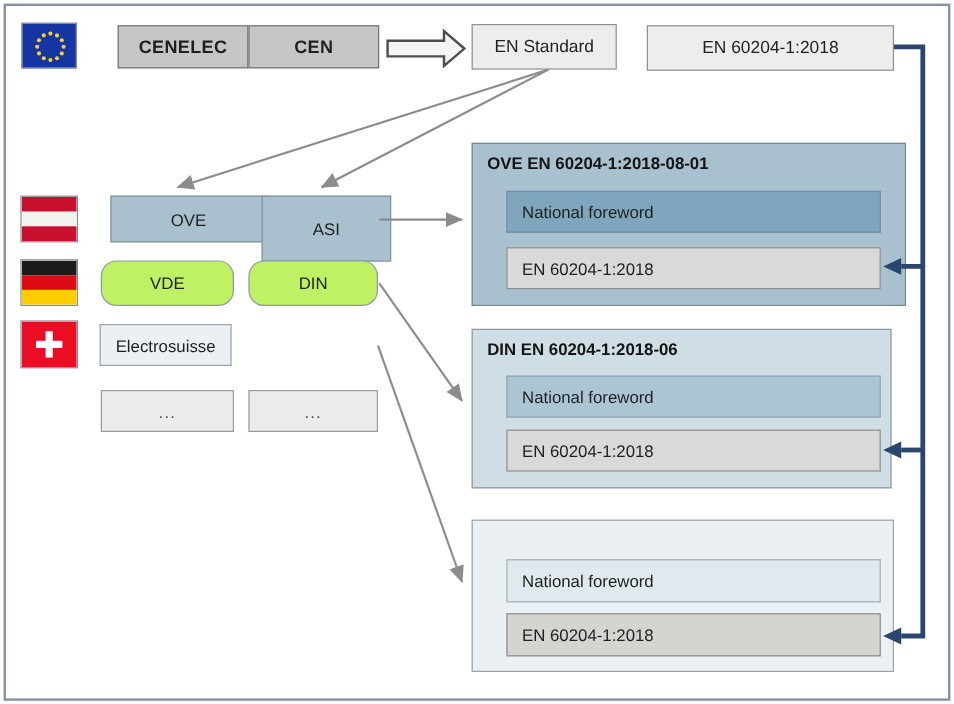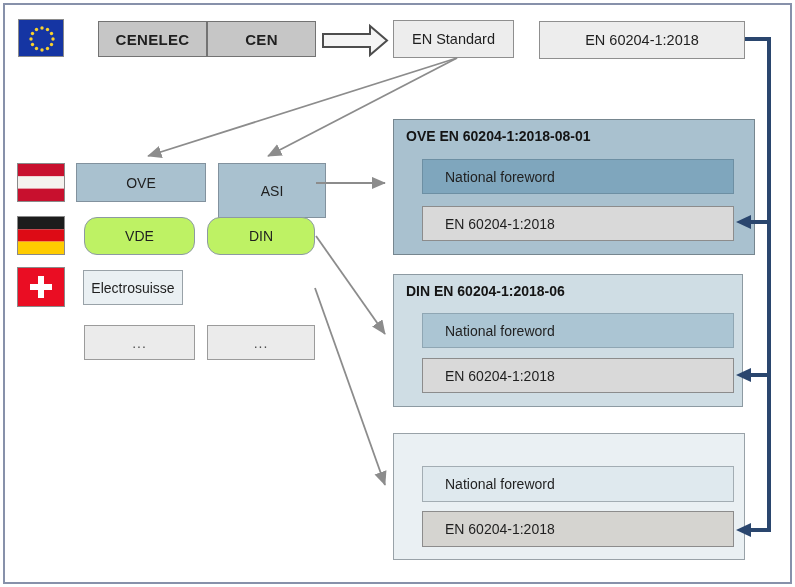--- a/index.html
+++ b/index.html
@@ -19,21 +19,21 @@
   .rowG{background:#bef264;border-color:#8d9aa2;border-radius:13px;}
   .rowS{background:#eaf0f3;border-color:#99a2a8;}
   .rowD{background:#ebebeb;border-color:#9b9b9b;color:#4d4d4d;letter-spacing:1px;}
   .block{position:absolute;box-sizing:border-box;border:1px solid #7f7f7f;}
   .b0{background:#a9c1cf;border-color:#76868f;}
   .b1{background:#cfdde4;border-color:#8d9aa2;}
   .b2{background:#eaf0f3;border-color:#99a2a8;}
   .blockTitle{position:absolute;left:12px;top:8px;font-weight:bold;font-size:14px;color:#141414;white-space:nowrap;}
   .inner{
     position:absolute;left:28px;width:312px;display:flex;align-items:center;
-    box-sizing:border-box;border:1px solid #828282;padding-left:22px;font-size:14px;white-space:nowrap;
+    box-sizing:border-box;border:1px solid #828282;padding-left:12px;font-size:14px;white-space:nowrap;
   }
   .b0 .fw{background:#7fa6bd;border-color:#6d8fa3;}
   .b1 .fw{background:#abc5d3;border-color:#8fa6b3;}
   .b2 .fw{background:#dfe9ee;border-color:#a3adb3;}
   .b0 .std,.b1 .std{background:#d9d9d9;border-color:#8c8c8c;}
   .b2 .std{background:#d5d4d0;border-color:#8c8c8c;}
   .flag{position:absolute;box-sizing:border-box;border:1px solid #8a8a8a;overflow:hidden;}
   .flag svg{display:block;}
   #overlay{position:absolute;left:0;top:0;pointer-events:none;z-index:5;}
 </style>
@@ -74,21 +74,21 @@
     <span>EN 60204-1:2018</span>
   </div>
 
   <div class="flag" style="left:17px;top:163px;width:48px;height:39px">
     <svg width="46" height="37" viewBox="0 0 46 37">
       <rect x="0" y="0" width="46" height="12.4" fill="#c8102e"></rect>
       <rect x="0" y="12.4" width="46" height="12.2" fill="#f4f2ee"></rect>
       <rect x="0" y="24.6" width="46" height="12.4" fill="#c8102e"></rect>
     </svg>
   </div>
-  <div class="box rowA" style="left:76px;top:163px;width:130px;height:39px">
+  <div class="box rowA" style="left:92px;top:163px;width:130px;height:39px">
     <span>OVE</span>
   </div>
   <div class="box rowA" style="left:218px;top:163px;width:108px;height:55px">
     <span>ASI</span>
   </div>
 
   <div class="flag" style="left:17px;top:216px;width:48px;height:39px">
     <svg width="46" height="37" viewBox="0 0 46 37">
       <rect x="0" y="0" width="46" height="12.4" fill="#1c1c1c"></rect>
       <rect x="0" y="12.4" width="46" height="12.2" fill="#dd0b15"></rect>
@@ -102,21 +102,21 @@
     <span>DIN</span>
   </div>
 
   <div class="flag" style="left:17px;top:267px;width:48px;height:40px">
     <svg width="46" height="38" viewBox="0 0 46 38">
       <rect x="0" y="0" width="46" height="38" fill="#ea0d23"></rect>
       <rect x="20" y="8" width="6" height="22" fill="#ffffff"></rect>
       <rect x="12" y="16" width="22" height="6" fill="#ffffff"></rect>
     </svg>
   </div>
-  <div class="box rowS" style="left:83px;top:270px;width:100px;height:35px">
+  <div class="box rowS" style="left:83px;top:270px;width:110px;height:35px">
     <span>Electrosuisse</span>
   </div>
 
   <div class="box rowD" style="left:84px;top:325px;width:111px;height:35px">
     <span>...</span>
   </div>
   <div class="box rowD" style="left:207px;top:325px;width:108px;height:35px">
     <span>...</span>
   </div>
 

